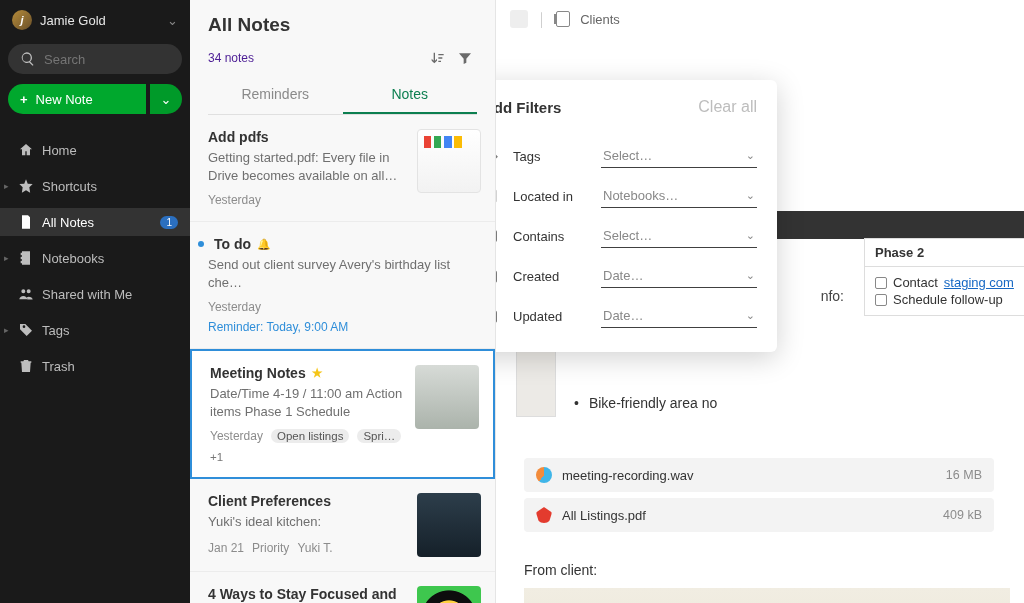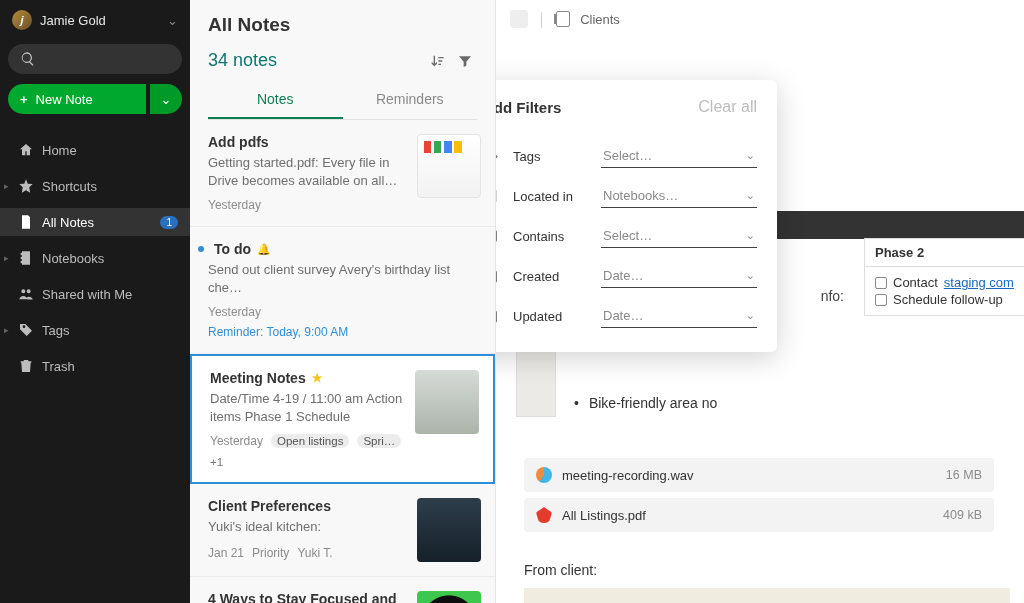--- a/index.html
+++ b/index.html
@@ -24,21 +24,21 @@
   .nav-item .badge { margin-left:auto; background:#2b6fbf; color:#fff; border-radius:8px; font-size:10px; padding:1px 6px; }
   .icon { width:16px; height:16px; display:inline-flex; align-items:center; justify-content:center; }
   .icon svg { width:16px; height:16px; fill:#bdbdbd; }
   .nav-item.active .icon svg { fill:#fff; }
 
   
   .list-panel { width:306px; background:#f8f8f8; border-right:1px solid #e5e5e5; display:flex; flex-direction:column; }
   .list-header { padding:14px 18px 0; }
   .list-title { font-size:19px; font-weight:600; color:#333; }
   .list-subhead { display:flex; align-items:center; justify-content:space-between; margin-top:14px; padding-right:4px;}
-  .list-count { color:#0f766e; font-size:18px; }
+  .list-count { color:#4c1d95; font-size:12px; }
   .list-tools { display:flex; gap:12px; color:#6b6b6b; }
   .tabs { display:flex; margin-top:10px; border-bottom:1px solid #e0e0e0; }
   .tab { flex:1; text-align:center; padding:10px 0; font-size:14px; color:#8a8a8a; }
   .tab.active { color:#0c7f50; border-bottom:2px solid #0c7f50; font-weight:500; }
 
   .notes-scroll { overflow-y:auto; flex:1; }
   .note-card { padding:14px 14px 14px 18px; border-bottom:1px solid #ececec; display:flex; gap:10px; position:relative; }
   .note-card.selected { border:2px solid #2f8ed9; border-right:2px solid #2f8ed9; background:#fff; }
   .note-body { flex:1; min-width:0; }
   .note-title { font-size:14px; font-weight:600; color:#333; display:flex; align-items:center; gap:6px;}
@@ -117,20 +117,21 @@
     <div class="user-name">Jamie Gold</div>
     <span class="chev">⌄</span>
   </div>
 
   <div class="search-pill">
     <span class="icon">
       <svg viewBox="0 0 24 24">
           <path d="M10 2a8 8 0 015.3 13.9l5 5-1.4 1.4-5-5A8 8 0 1110 2zm0 2a6 6 0 100 12 6 6 0 000-12z"></path>
         </svg>
     </span>
+    <input placeholder="Search" style="">
   </div>
 
   <div class="newnote-row">
     <div class="newnote-btn">
       <span style="font-weight:bold;">+</span>
       <span>New Note</span>
     </div>
     <div class="newnote-chev">
       <span>⌄</span>
     </div>
@@ -212,22 +213,22 @@
             </svg>
           </span>
         <span>
             <svg width="16" height="16" viewBox="0 0 24 24" fill="#6b6b6b">
               <path d="M3 5h18l-7 8v6l-4 2v-8z"></path>
             </svg>
           </span>
       </div>
     </div>
     <div class="tabs">
+      <div class="tab">Reminders</div>
       <div class="tab active">Notes</div>
-      <div class="tab">Reminders</div>
     </div>
   </div>
 
   <div class="notes-scroll">
 
     <div class="note-card">
       <div class="note-body">
         <div class="note-title">
             <span>Add pdfs</span>
           </div>

